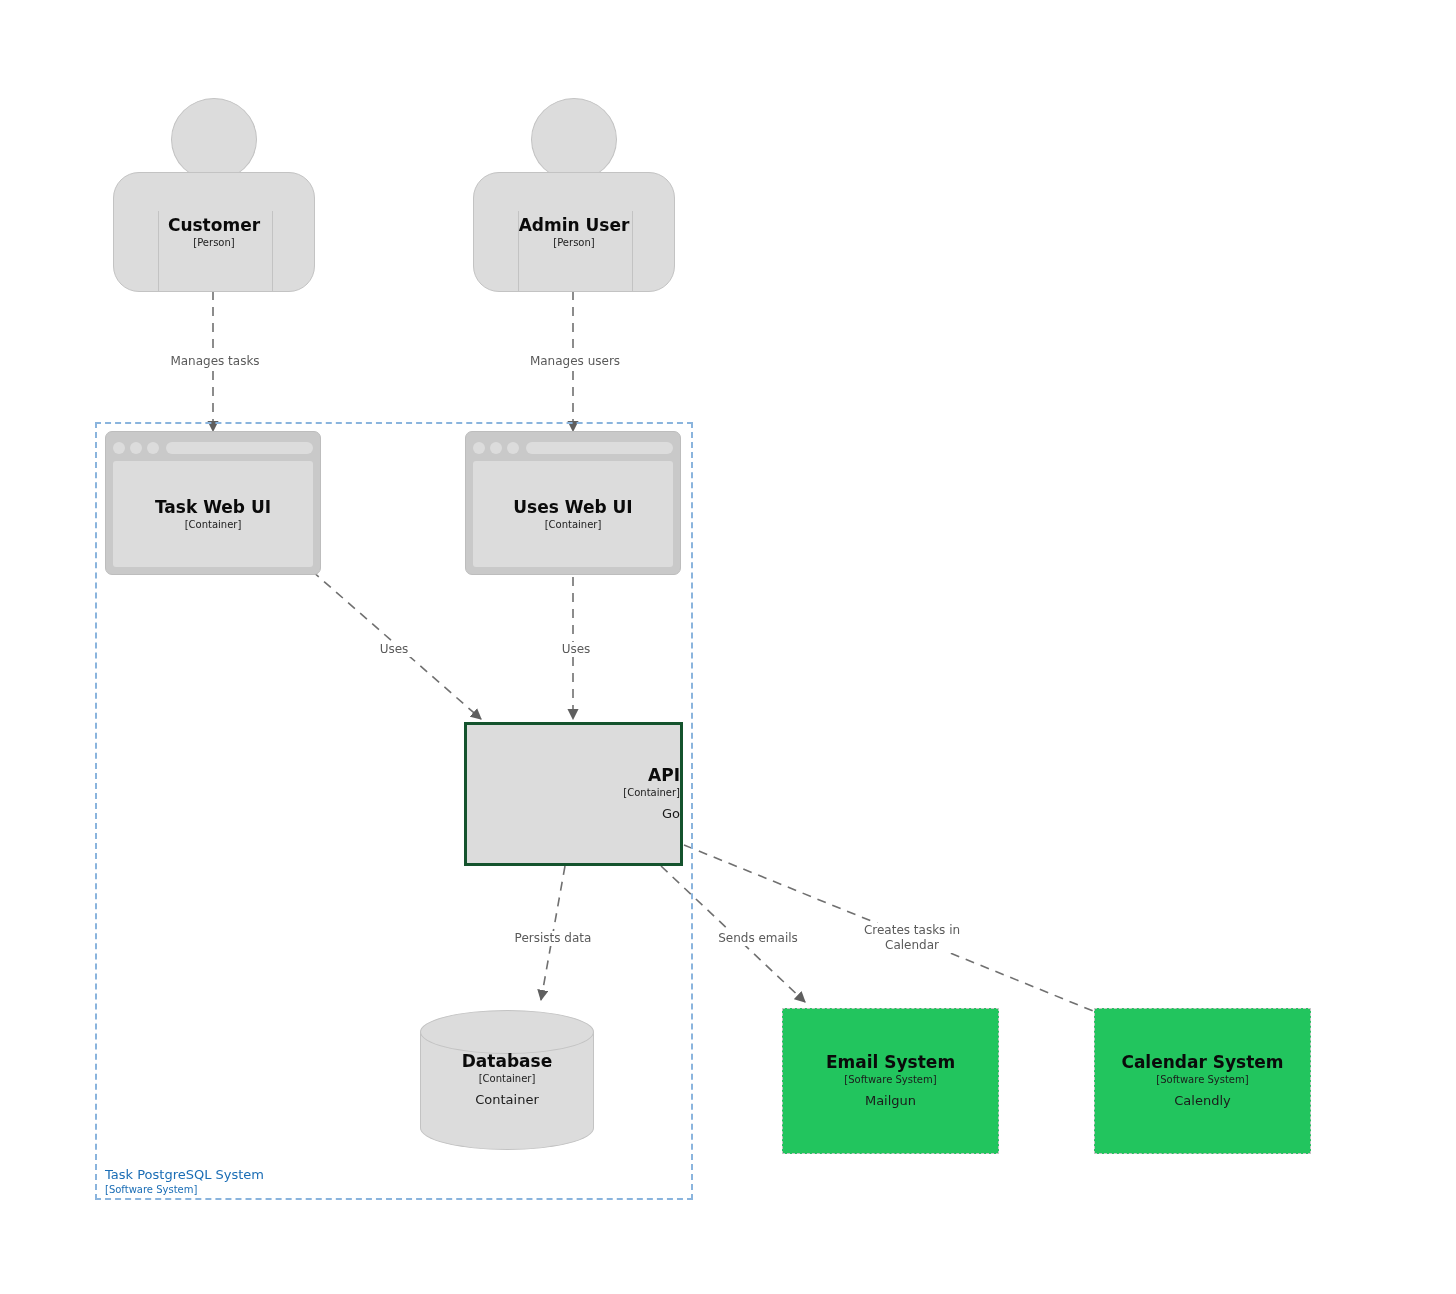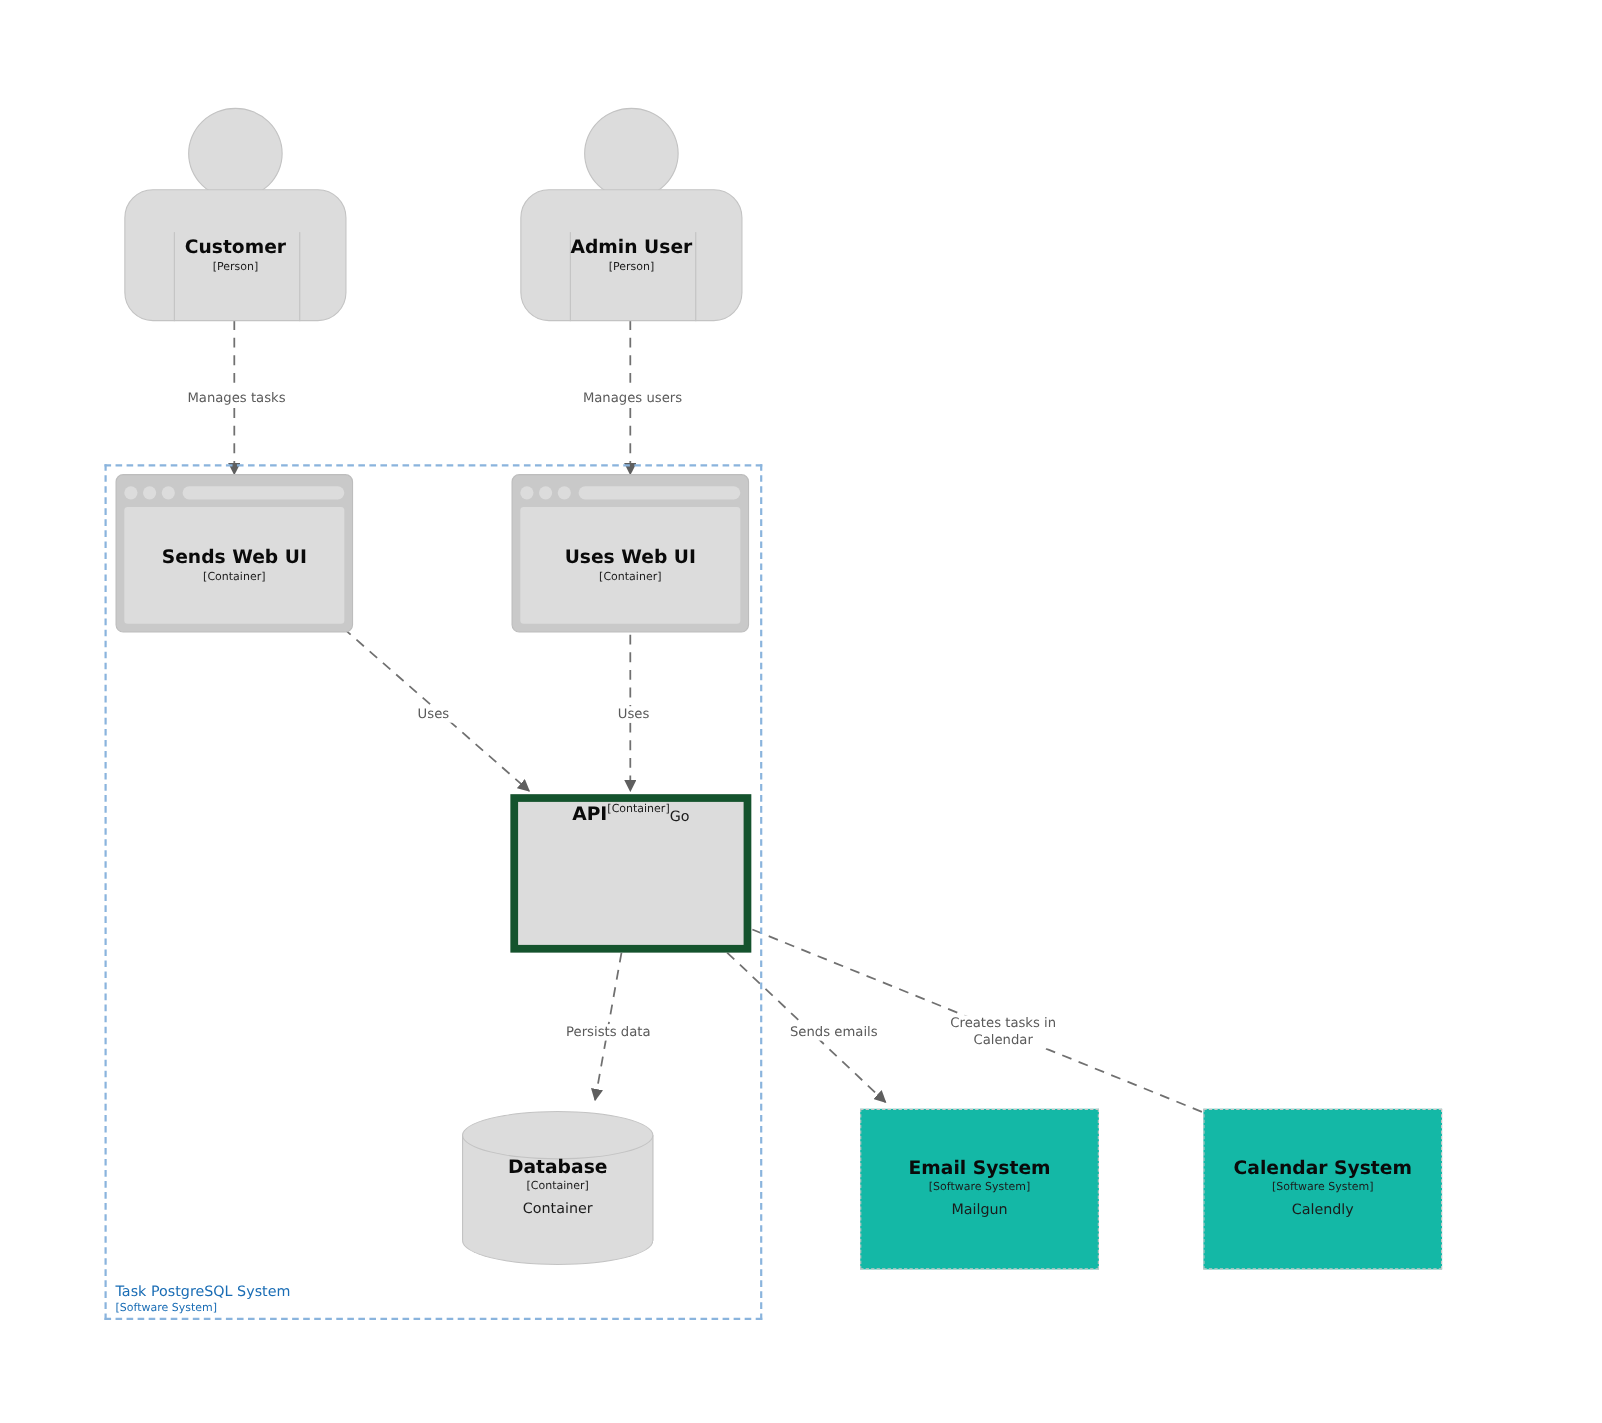--- a/index.html
+++ b/index.html
@@ -93,31 +93,31 @@
     border-radius: 3px;
     display: flex;
     flex-direction: column;
     align-items: center;
     justify-content: center;
   }
   
   .box-container {
     position: absolute;
     background: #dcdcdc;
-    border: 7px solid #14532d;
+    border: 3px solid #14532d;
     box-sizing: border-box;
     display: flex;
-    flex-direction: row;
-    align-items: flex-start;
+    flex-direction: column;
+    align-items: flex-end;
     justify-content: center;
   }
   
   .ext-system {
     position: absolute;
-    background: #14b8a6;
+    background: #22c55e;
     border: 1px dashed #c6c6c6;
     box-sizing: border-box;
     display: flex;
     flex-direction: column;
     align-items: center;
     justify-content: center;
   }
   
   .db {
     position: absolute;
@@ -270,21 +270,21 @@
   </div>
 
   <div class="browser" style="left:105px; top:431px; width:216px; height:144px;">
     <div class="browser-chrome">
       <span class="browser-dot"></span>
       <span class="browser-dot"></span>
       <span class="browser-dot"></span>
       <span class="browser-url"></span>
     </div>
     <div class="browser-screen">
-      <div class="n-title">Sends Web UI</div>
+      <div class="n-title">Task Web UI</div>
       <div class="n-type">[Container]</div>
     </div>
   </div>
 
   <div class="browser" style="left:465px; top:431px; width:216px; height:144px;">
     <div class="browser-chrome">
       <span class="browser-dot"></span>
       <span class="browser-dot"></span>
       <span class="browser-dot"></span>
       <span class="browser-url"></span>

